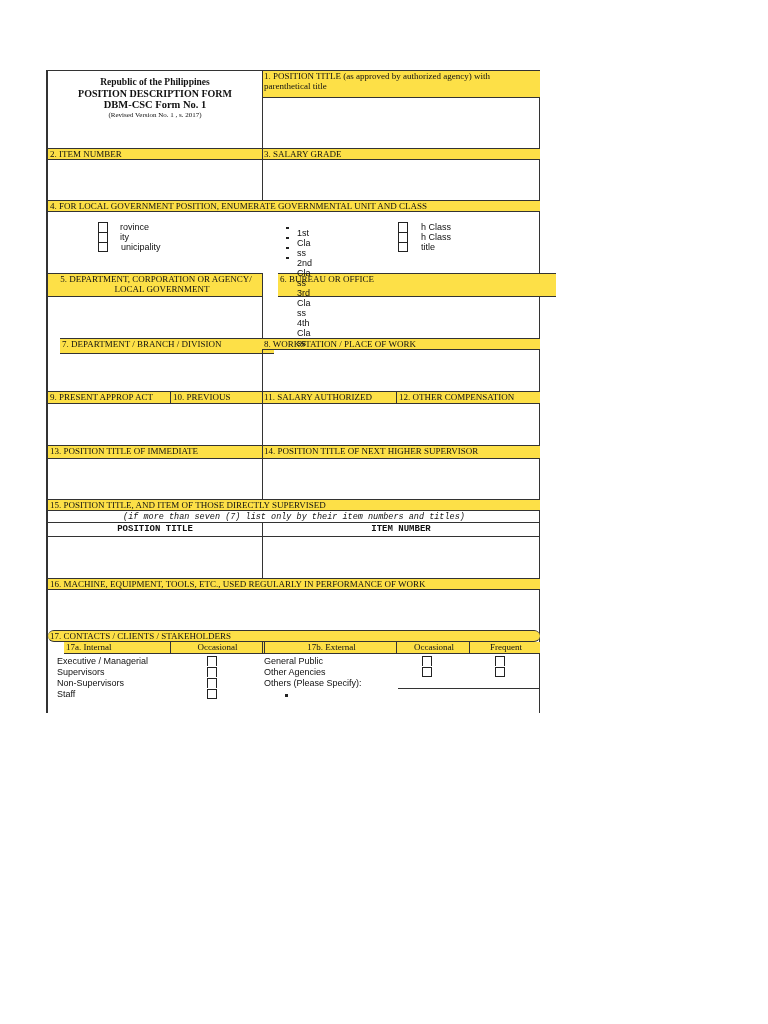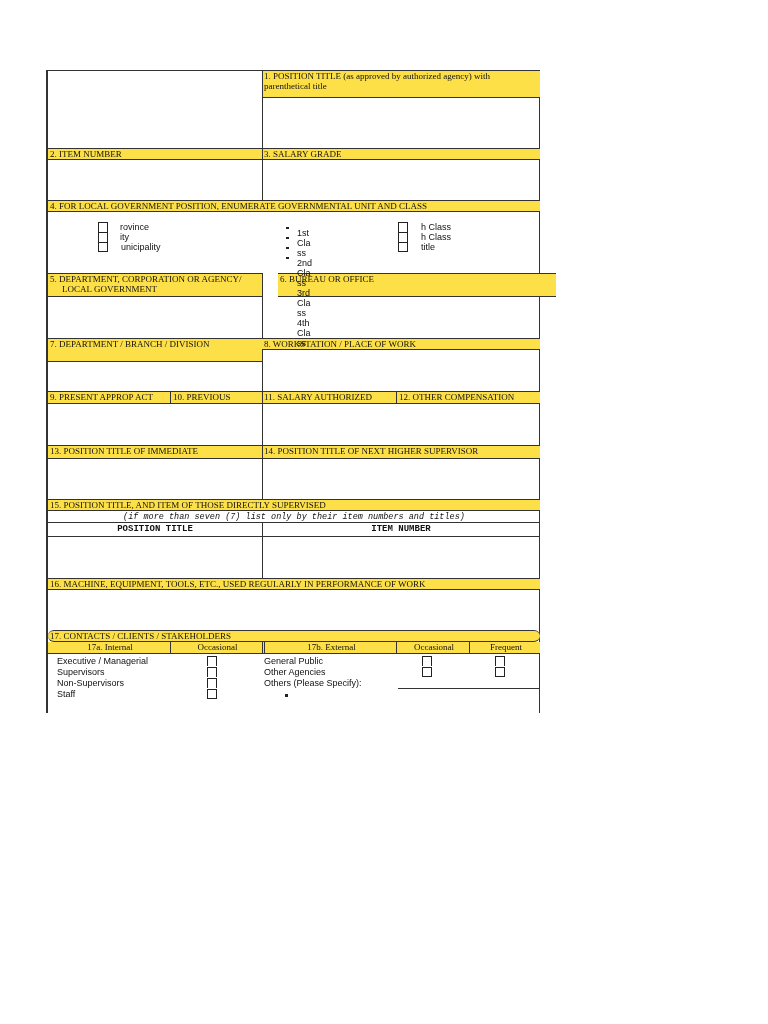--- a/index.html
+++ b/index.html
@@ -13,20 +13,26 @@
   .cb.full { border-bottom: 1.2px solid #222; }
   .opt { position: absolute; font-family: "Liberation Sans", sans-serif; font-size: 9px; line-height: 10px; white-space: nowrap; }
   .title-block { text-align: center; font-weight: bold; }
   .bullet { position: absolute; width: 3px; height: 2px; background: #222; }
 </style>
 </head>
 <body>
 
 <div class="form">
 
+  <div class="abs title-block" style="left:0; top:6px; width:214px;">
+    <div style="font-size:9.5px; line-height:11px;">Republic of the Philippines</div>
+    <div style="font-size:10px; line-height:11px;">POSITION DESCRIPTION FORM</div>
+    <div style="font-size:10.5px; line-height:12px;">DBM-CSC Form No. 1</div>
+    <div style="font-size:7px; line-height:9px; font-weight:normal;">(Revised Version No. 1 , s. 2017)</div>
+  </div>
 
   <div class="abs hdr" style="left:214px; top:0; width:278px; height:27px; white-space:normal; border-top:none;">
     <div>1.  POSITION TITLE (as approved  by authorized agency) with</div>
     <div>parenthetical title</div>
   </div>
   <div class="abs" style="left:215px; top:27px; width:277px; height:50px;"></div>
 
   <div class="abs hdr" style="left:0; top:77px; width:214px; height:12px;">2.  ITEM NUMBER</div>
   <div class="abs hdr" style="left:214px; top:77px; width:278px; height:12px;">3.  SALARY GRADE</div>
   <div class="abs" style="left:0; top:89px; width:214px; height:41px;"></div>
@@ -60,29 +66,29 @@
     <div>ss</div>
   </div>
 
   <div class="cb" style="left:350px; top:151px;"></div>
   <div class="cb" style="left:350px; top:161px;"></div>
   <div class="cb full" style="left:350px; top:171px;"></div>
   <div class="opt" style="left:373px; top:151px;">h Class</div>
   <div class="opt" style="left:373px; top:161px;">h Class</div>
   <div class="opt" style="left:373px; top:171px;">title</div>
 
-  <div class="abs hdr" style="left:0; top:202px; width:214px; height:24px; white-space:normal;">
+  <div class="abs hdr" style="left:0; top:202px; width:214px; height:24px; white-space:normal;text-align:center;">
     <div>5.  DEPARTMENT, CORPORATION OR AGENCY/</div>
     <div style="padding-left:12px;">LOCAL GOVERNMENT</div>
   </div>
   <div class="abs hdr" style="left:214px; top:202px; width:278px; height:24px; z-index:1;margin-left:16px;">6.  BUREAU OR OFFICE</div>
   <div class="abs" style="left:0; top:226px; width:214px; height:41px;"></div>
   <div class="abs" style="left:215px; top:226px; width:277px; height:41px;"></div>
 
-  <div class="abs hdr" style="left:0; top:267px; width:214px; height:24px;">7.  DEPARTMENT / BRANCH / DIVISION</div>
+  <div class="abs hdr" style="left:12px; top:267px; width:214px; height:16px;">7.  DEPARTMENT / BRANCH / DIVISION</div>
   <div class="abs hdr" style="left:214px; top:267px; width:278px; height:12px; z-index:1;">8.  WORKSTATION / PLACE OF WORK</div>
   <div class="abs" style="left:0; top:279px; width:214px; height:41px;"></div>
   <div class="abs" style="left:215px; top:279px; width:277px; height:41px;"></div>
 
   <div class="abs hdr" style="left:0; top:320px; width:122px; height:13px;">9.  PRESENT APPROP ACT</div>
   <div class="abs hdr" style="left:122px; top:320px; width:92px; height:13px; border-left:1.5px solid #333;">10.  PREVIOUS</div>
   <div class="abs hdr" style="left:214px; top:320px; width:134px; height:13px;">11.  SALARY AUTHORIZED</div>
   <div class="abs hdr" style="left:348px; top:320px; width:144px; height:13px; border-left:1.5px solid #333;">12.  OTHER COMPENSATION</div>
   <div class="abs" style="left:0; top:333px; width:214px; height:41px;"></div>
   <div class="abs" style="left:215px; top:333px; width:277px; height:41px;"></div>
@@ -96,21 +102,21 @@
   <div class="abs sans" style="left:0; top:440px; width:492px; height:12px; font-size:8.5px; font-style:italic; text-align:center; line-height:12px; border-bottom:1px solid #333;">(if more than seven (7) list only by their item numbers and titles)</div>
   <div class="abs sans" style="left:0; top:452px; width:214px; height:14px; font-size:9px; font-weight:bold; text-align:center; line-height:12px; border-bottom:1px solid #333;">POSITION TITLE</div>
   <div class="abs sans" style="left:214px; top:452px; width:278px; height:14px; font-size:9px; font-weight:bold; text-align:center; line-height:12px; border-bottom:1px solid #333;">ITEM NUMBER</div>
   <div class="abs" style="left:0; top:466px; width:214px; height:41px;"></div>
   <div class="abs" style="left:215px; top:466px; width:277px; height:41px;"></div>
 
   <div class="abs hdr" style="left:0; top:507px; width:492px; height:12px;">16.  MACHINE, EQUIPMENT, TOOLS, ETC., USED REGULARLY IN PERFORMANCE OF WORK</div>
   <div class="abs" style="left:0; top:519px; width:492px; height:40px;"></div>
 
   <div class="abs hdr" style="left:0; top:559px; width:492px; height:12px;border-radius:6px;">17.  CONTACTS / CLIENTS / STAKEHOLDERS</div>
-  <div class="abs hdr" style="left:0; top:571px; width:122px; height:12px; text-align:center; border-top:none;">17a.  Internal</div>
+  <div class="abs hdr" style="left:16px; top:571px; width:122px; height:12px; text-align:left; border-top:none;">17a.  Internal</div>
   <div class="abs hdr" style="left:122px; top:571px; width:92px; height:12px; text-align:center; border-top:none; border-left:1.5px solid #333;">Occasional</div>
   <div class="abs hdr" style="left:214px; top:571px; width:134px; height:12px; text-align:center; border-top:none; border-left:3px double #333;">17b.  External</div>
   <div class="abs hdr" style="left:348px; top:571px; width:73px; height:12px; text-align:center; border-top:none; border-left:1.5px solid #333;">Occasional</div>
   <div class="abs hdr" style="left:421px; top:571px; width:71px; height:12px; text-align:center; border-top:none; border-left:1.5px solid #333;">Frequent</div>
 
   <div class="opt" style="left:9px; top:585px;">Executive / Managerial</div>
   <div class="opt" style="left:9px; top:596px;">Supervisors</div>
   <div class="opt" style="left:9px; top:607px;">Non-Supervisors</div>
   <div class="opt" style="left:9px; top:618px;">Staff</div>
   <div class="cb" style="left:159px; top:585px;"></div>

